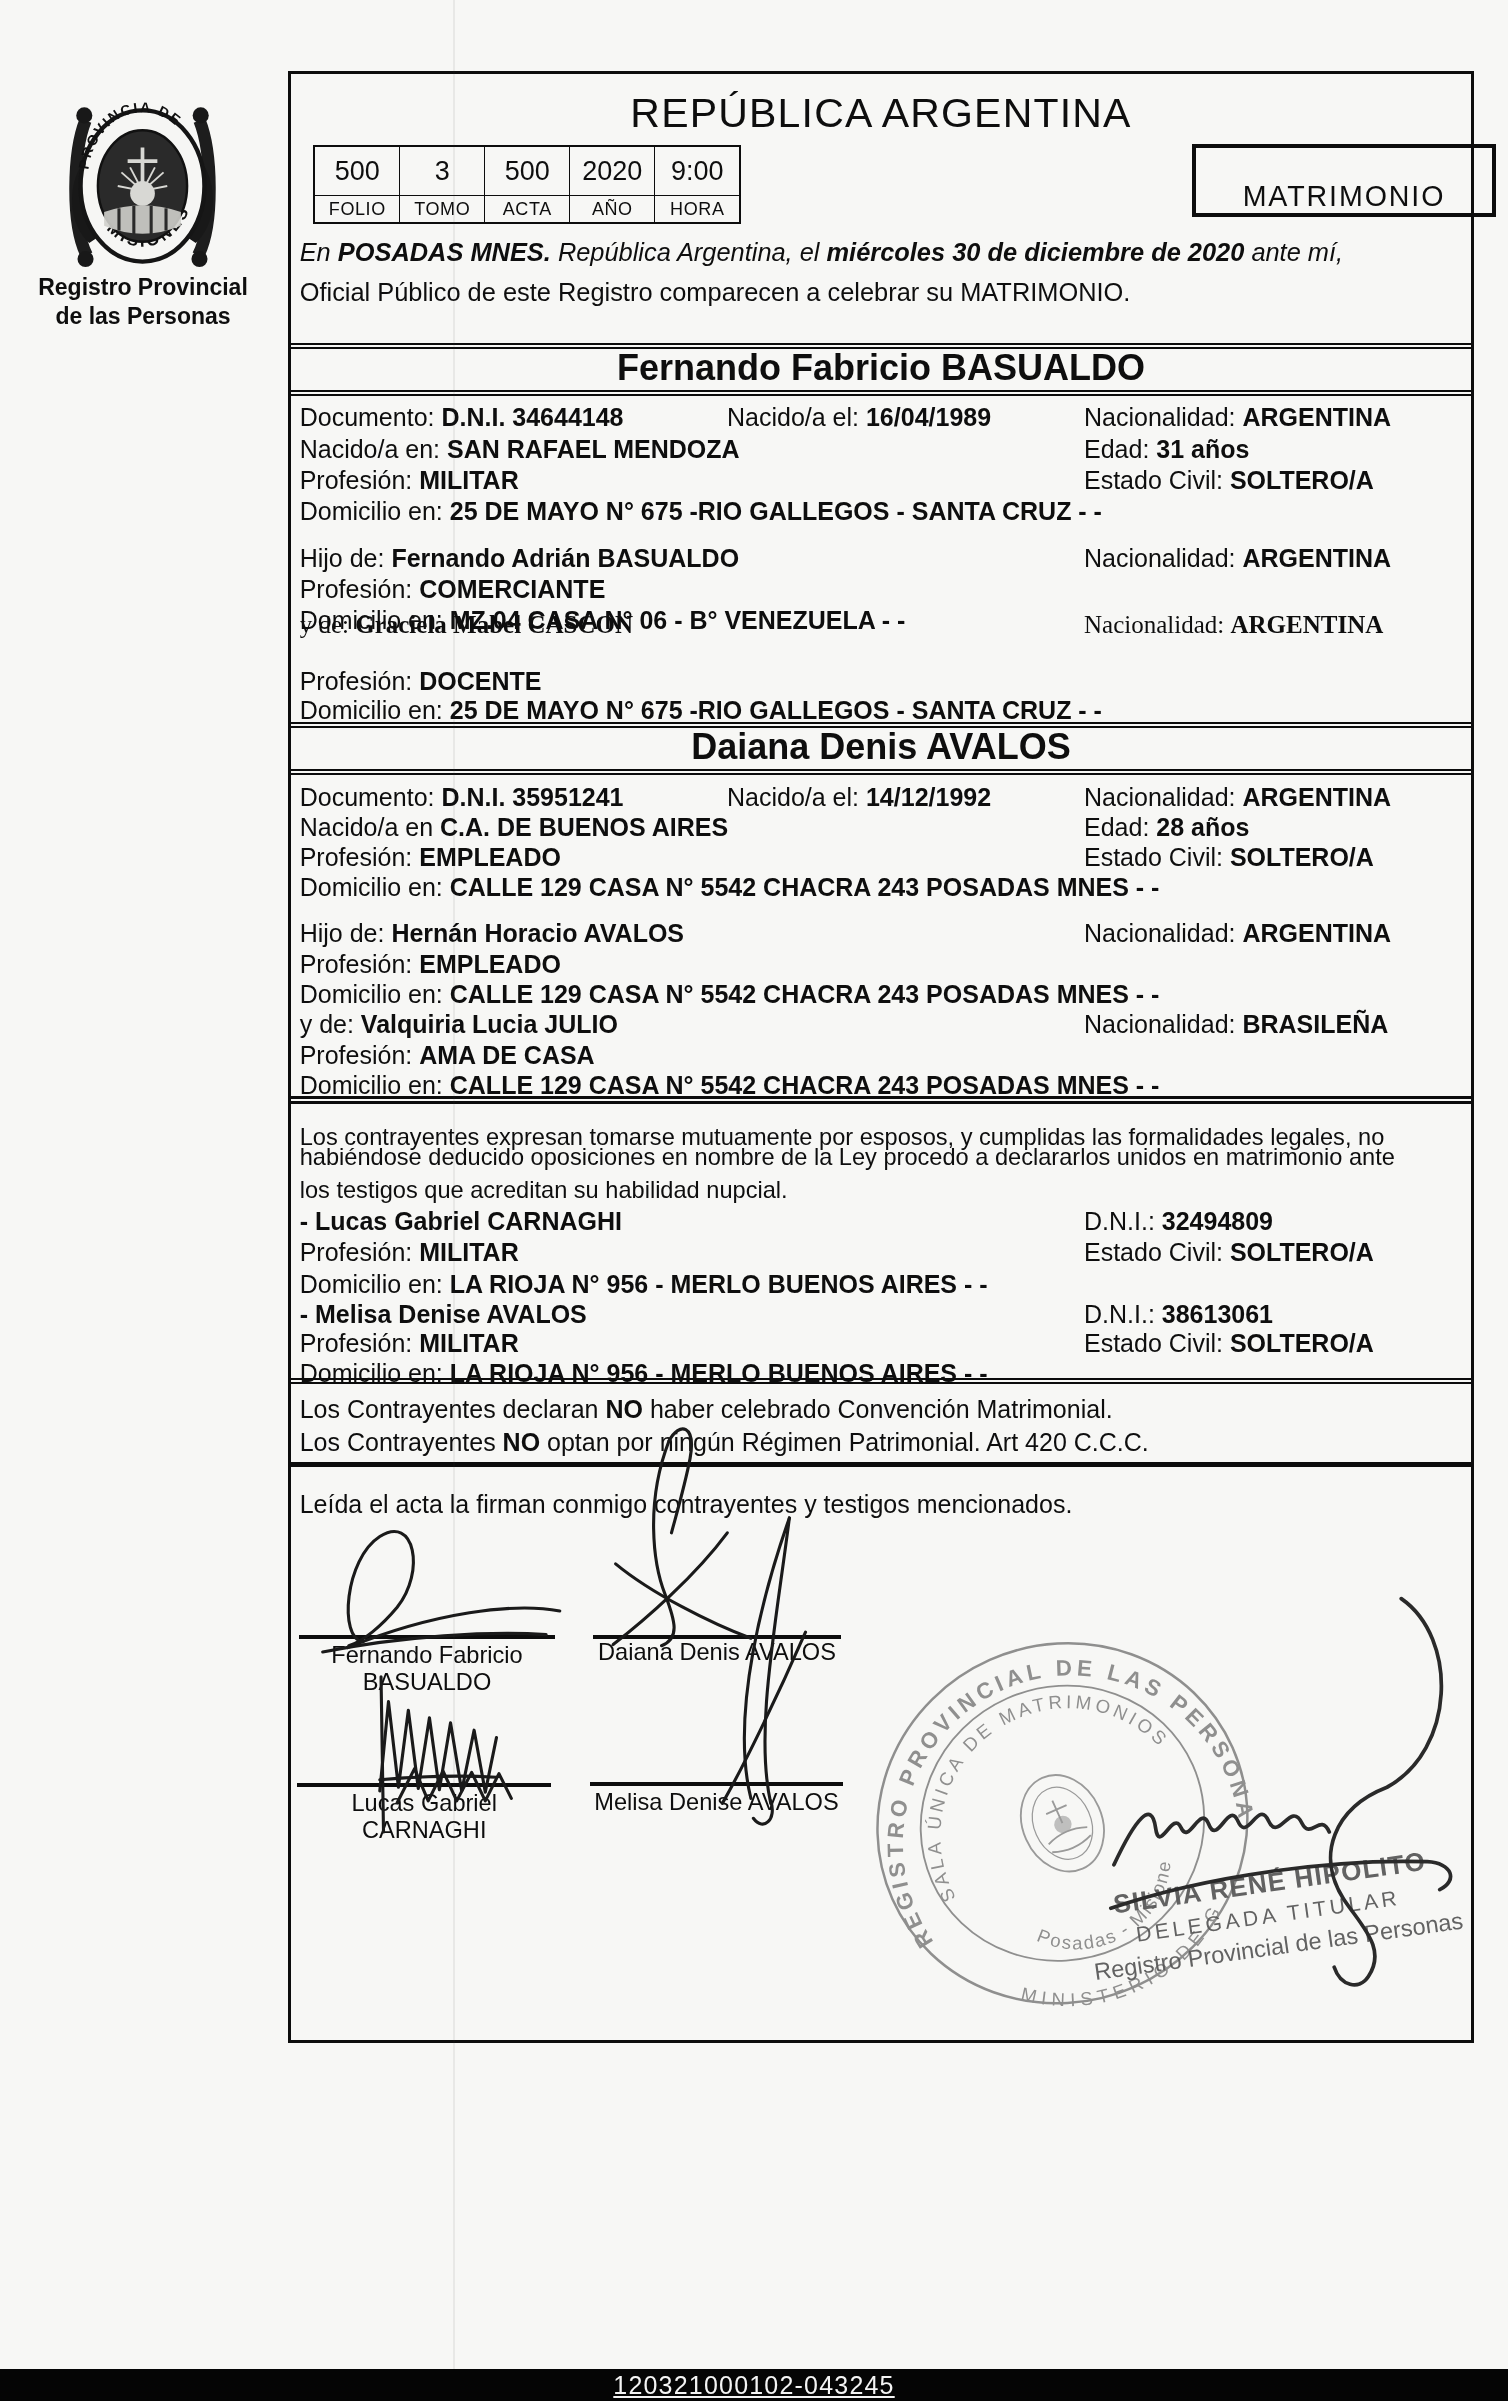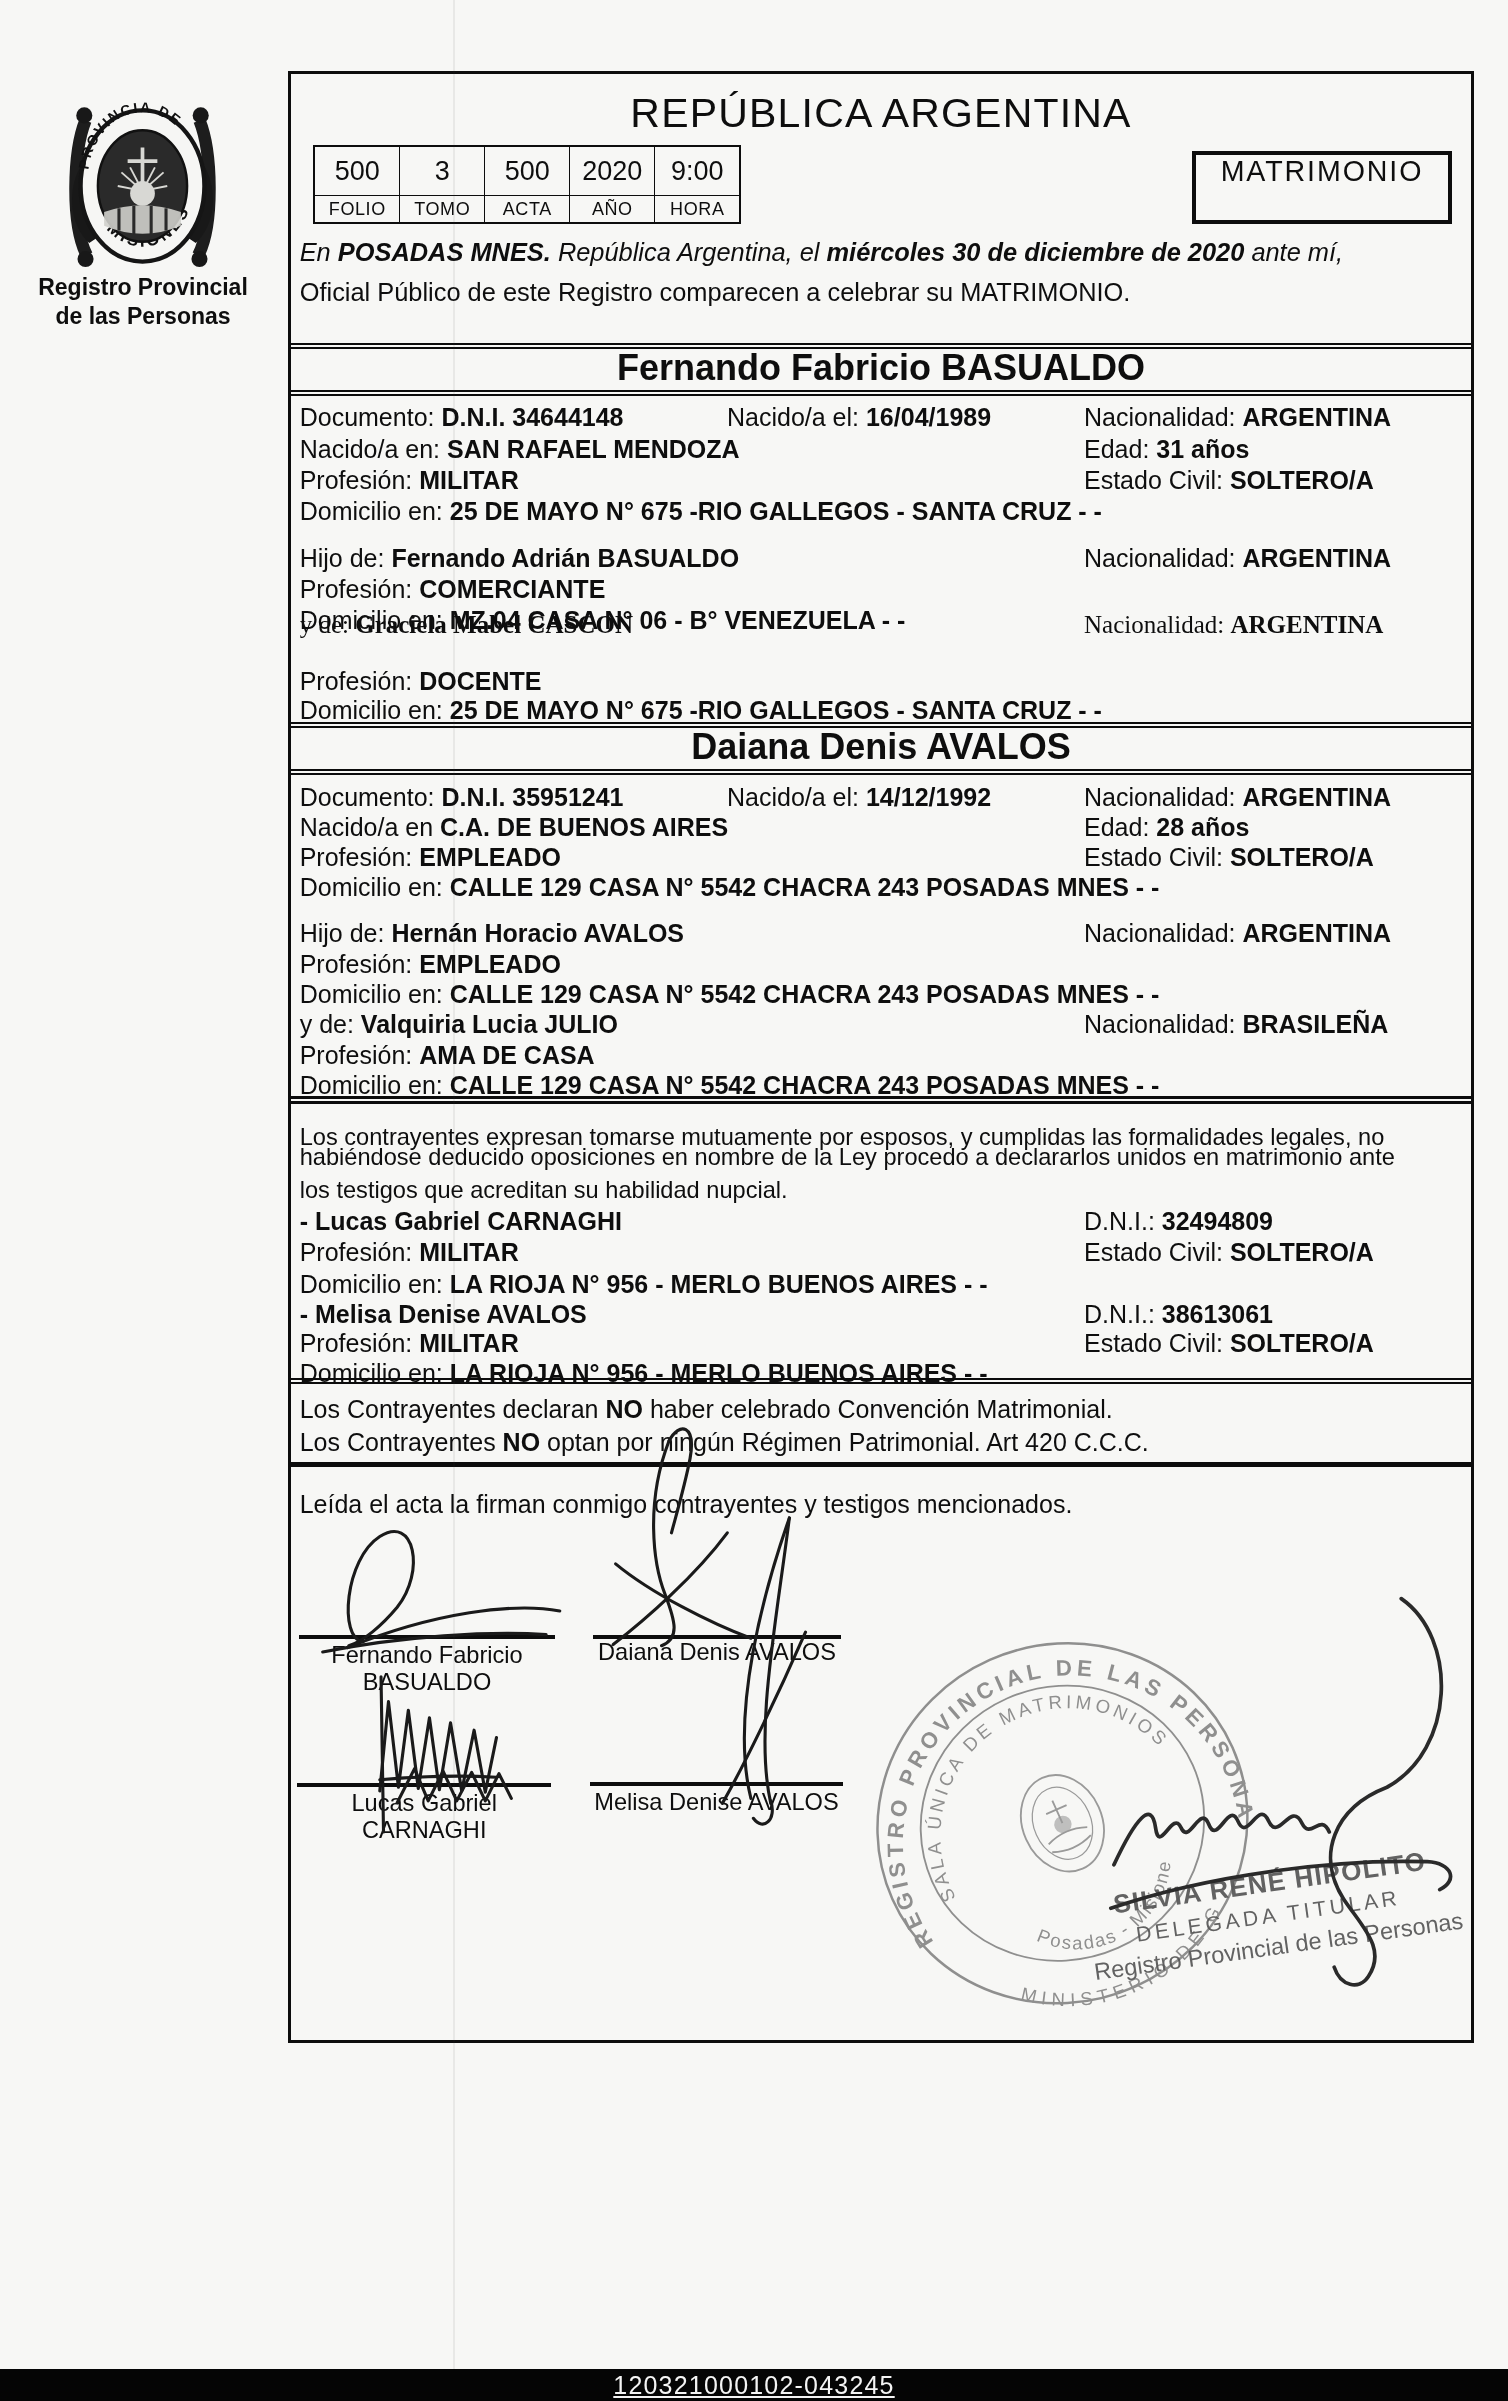--- a/index.html
+++ b/index.html
@@ -16,23 +16,23 @@
     border:3.7px solid #0d0d0d;box-sizing:border-box;}
   .doc-title{position:absolute;top:16px;left:0;width:100%;text-align:center;
     font-size:41px;letter-spacing:1.2px;white-space:nowrap;}
   
   .hdr-table{position:absolute;left:22.3px;top:71px;border:2.5px solid #0d0d0d;
     border-collapse:collapse;}
   .hdr-table td{border:1.9px solid #0d0d0d;text-align:center;vertical-align:middle;
     width:84px;padding:0;}
   .hdr-table .vrow td{height:48px;font-size:27px;}
   .hdr-table .hrow td{height:26px;font-size:18px;letter-spacing:0.6px;}
-  .type-box{position:absolute;left:901px;top:70px;width:260px;height:73px;
-    border:4.3px solid #0d0d0d;box-sizing:border-box;display:flex;align-items:flex-start;
-    justify-content:center;font-size:28.6px;letter-spacing:1.9px;margin-top:7px;}
+  .type-box{position:absolute;left:901px;top:70px;width:304px;height:73px;
+    border:4.3px solid #0d0d0d;box-sizing:border-box;display:flex;align-items:flex-end;
+    justify-content:center;font-size:28.6px;letter-spacing:1.9px;}
   
   .iline{position:absolute;left:8.7px;font-size:25.4px;line-height:35px;height:35px;white-space:nowrap;}
   .pline{position:absolute;left:8.7px;font-size:23.6px;line-height:35px;height:35px;white-space:nowrap;}
   .row{position:absolute;left:0;right:6.2px;font-size:25px;line-height:31px;height:31px;white-space:nowrap;}
   .cA{position:absolute;left:8.7px;top:0;}
   .cB{position:absolute;left:436px;top:0;}
   .cC{position:absolute;left:793px;top:0;}
   .lbl{font-weight:400;}
   .val{font-weight:700;}
   .band{position:absolute;left:0;width:100%;box-sizing:border-box;height:53px;

